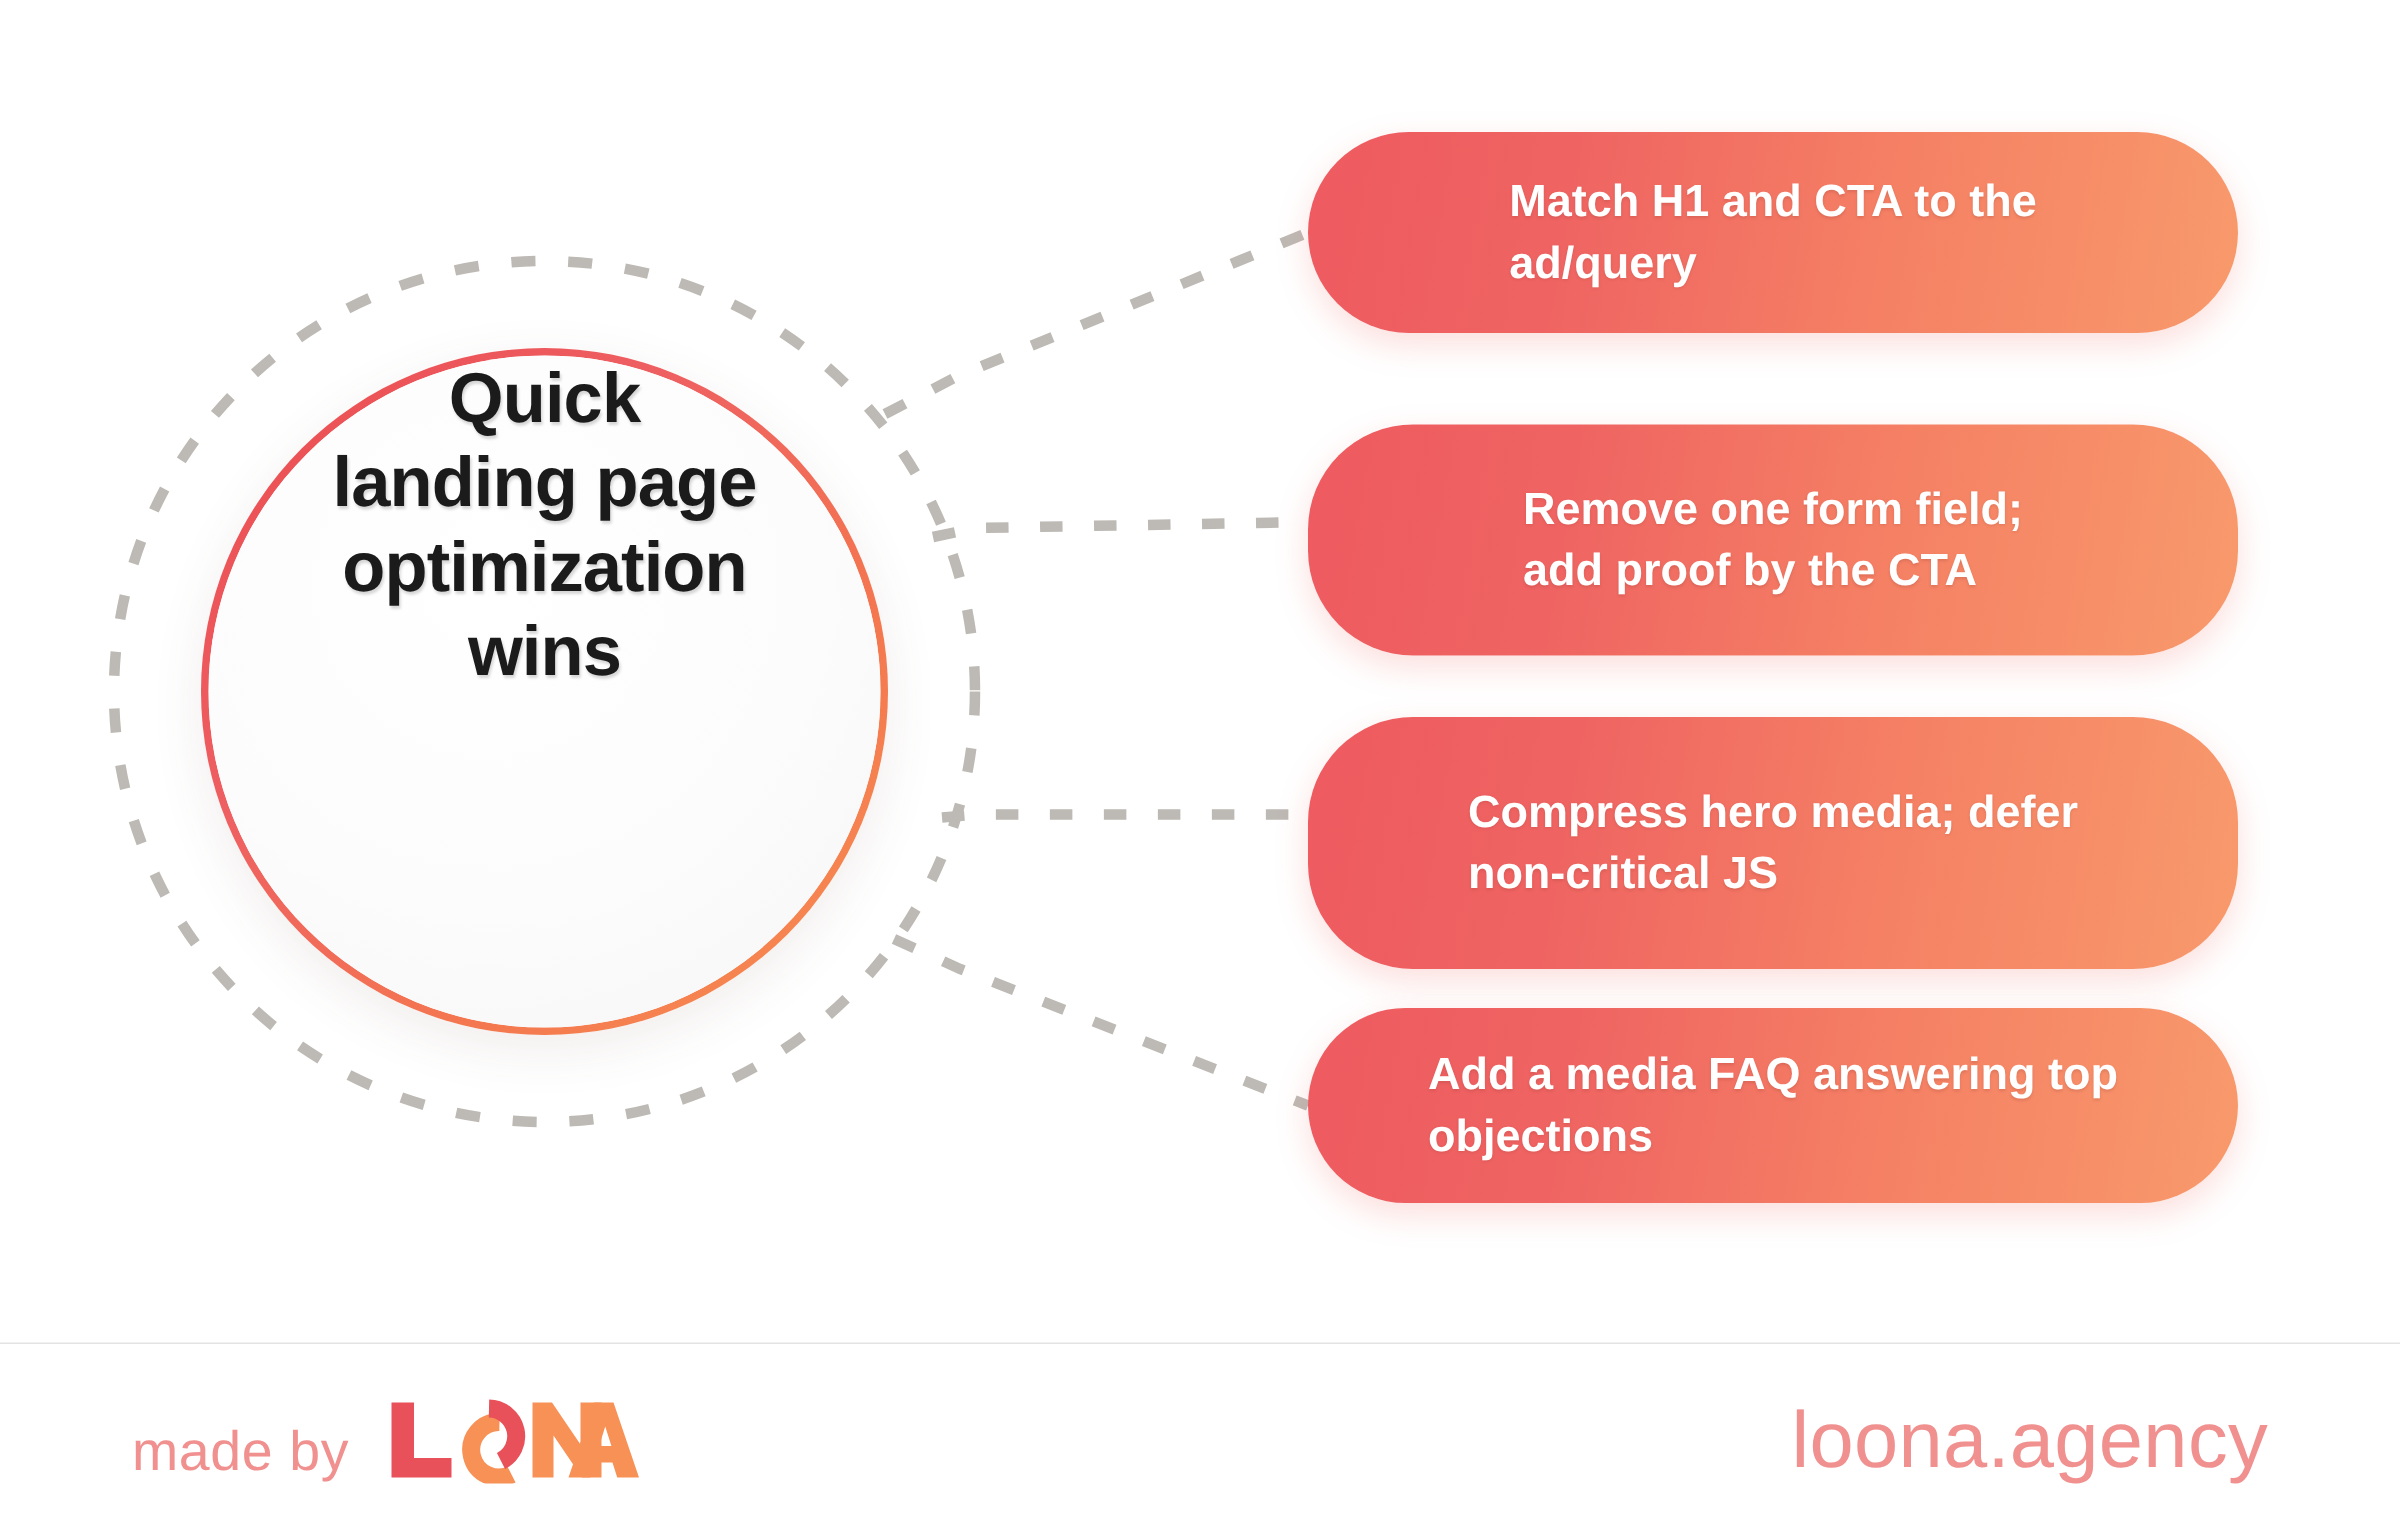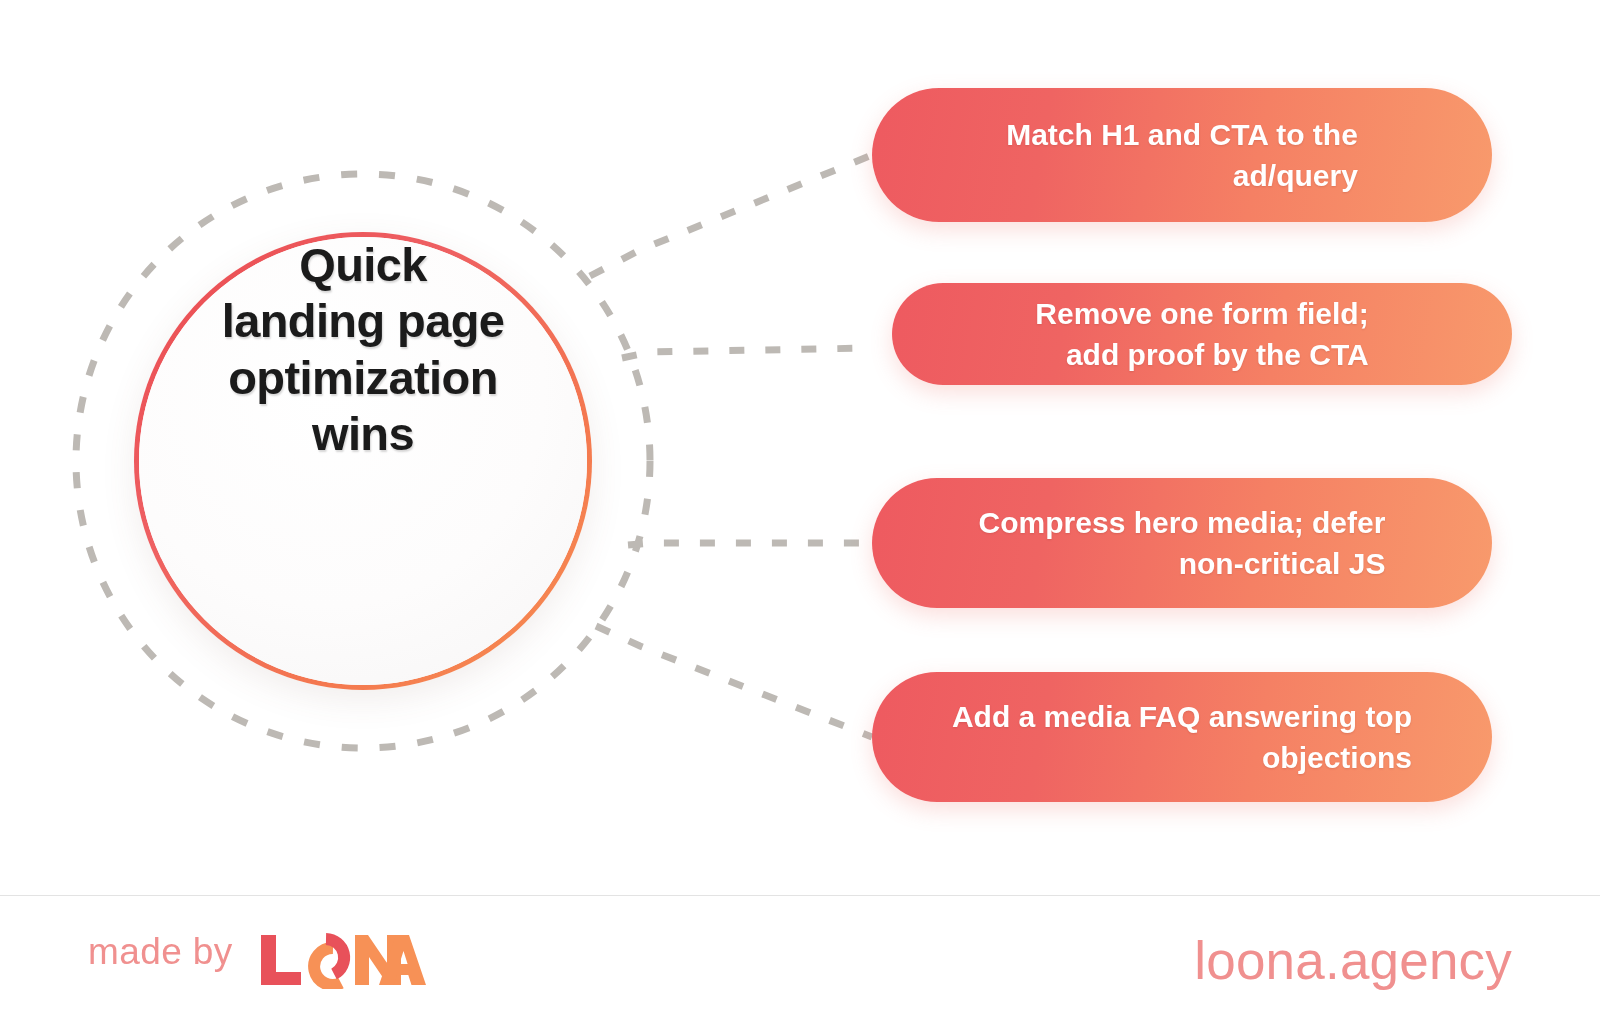--- a/index.html
+++ b/index.html
@@ -79,27 +79,27 @@
     background: linear-gradient(100deg, #ee5a60 0%, #ef6462 28%, #f58064 62%, #f89a6c 100%);
     box-shadow: 0 8px 22px rgba(236, 110, 100, 0.22);
     padding: 0 34px;
     box-sizing: border-box;
   }
   .pill-text {
     color: #ffffff;
     font-weight: bold;
     font-size: 30px;
     line-height: 1.37;
-    text-align: right;
+    text-align: left;
     text-shadow: 0 1px 2px rgba(140, 60, 50, 0.22);
     white-space: pre-line;
   }
   #pill-0 { left: 872px; top:  88px; width: 620px; height: 134px; }
-  #pill-1 { left: 892px; top: 283px; width: 620px; height: 102px; }
-  #pill-2 { left: 872px; top: 478px; width: 620px; height: 130px; }
+  #pill-1 { left: 872px; top: 283px; width: 620px; height: 154px; }
+  #pill-2 { left: 872px; top: 478px; width: 620px; height: 168px; }
   #pill-3 { left: 872px; top: 672px; width: 620px; height: 130px; }
 
   
   .footer-divider {
     position: absolute;
     left: 0;
     top: 895px;
     width: 1600px;
     height: 1px;
     background: #e3e3e3;
@@ -111,21 +111,21 @@
     width: 1600px;
     height: 128px;
     display: flex;
     align-items: center;
     justify-content: space-between;
     padding: 0 88px;
     box-sizing: border-box;
   }
   .made-by {
     display: flex;
-    align-items: flex-start;
+    align-items: flex-end;
     gap: 22px;
   }
   .made-by-text {
     color: #f0908f;
     font-size: 37px;
     letter-spacing: 0.4px;
   }
   .loona-logo {
     display: block;
   }

